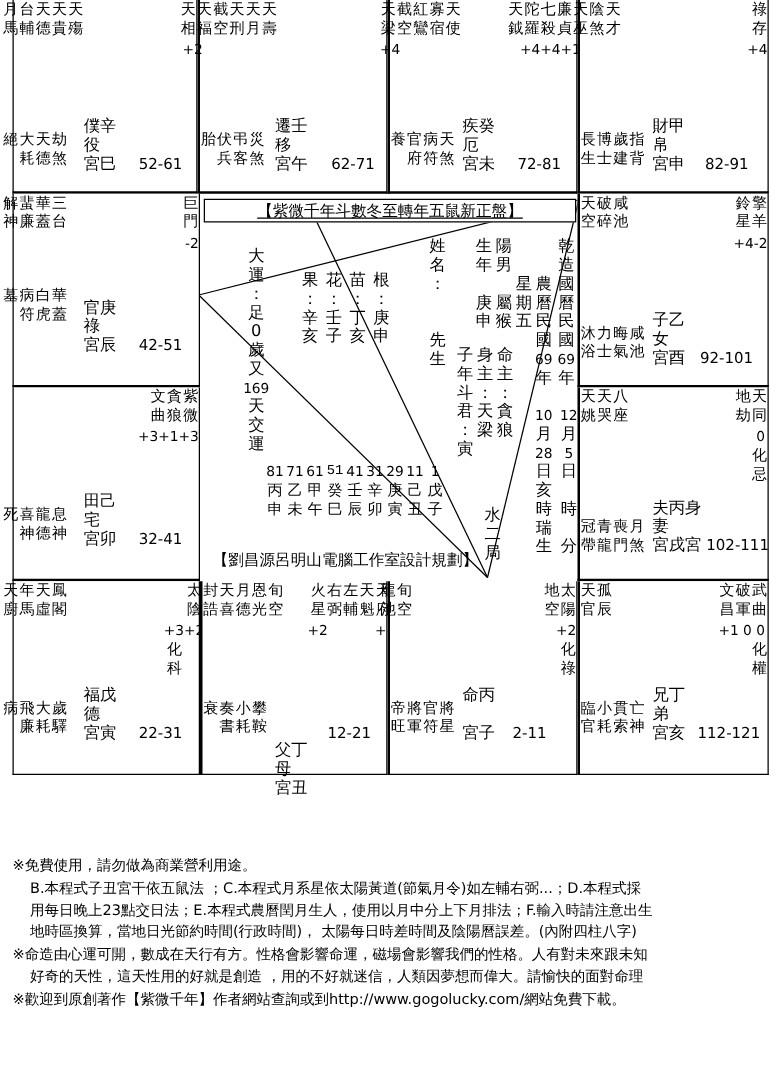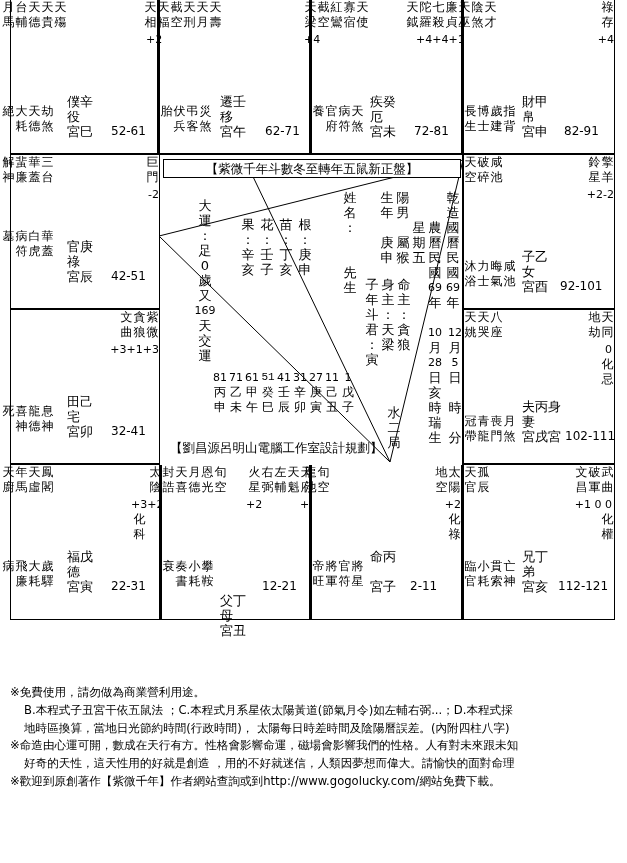--- a/index.html
+++ b/index.html
@@ -302,21 +302,21 @@
   <div class="stars right" style="right:0;">
     <div class="star">
         <span>鈴</span>
         <span>星</span>
       </div>
     <div class="star">
         <span>擎</span>
         <span>羊</span>
       </div>
   </div>
-  <div class="bright" style="right:0;top:32px;">+2-2</div>
+  <div class="bright" style="right:0;top:32px;">+4-2</div>
   <div class="gods" style="top:104px;left:0;">
     <div class="gcol">
         <span>沐</span>
         <span>浴</span>
       </div>
     <div class="gcol">
         <span>力</span>
         <span>士</span>
       </div>
     <div class="gcol">
@@ -628,21 +628,21 @@
       </div>
     <div class="gcol">
         <span>亡</span>
         <span>神</span>
       </div>
   </div>
   <div class="palace" style="left:58px;top:84px;">兄丁<br>弟<br>宮亥</div>
   <div class="range" style="left:94px;top:114px;">112-121</div>
 </div>
 
-<div class="title-box" style="left:163px;top:159px;width:298px;height:19px;">【紫微千年斗數冬至轉年五鼠新正盤】</div>
+<div class="title-box" style="left:163px;top:159px;width:298px;height:19px;text-decoration:underline;">【紫微千年斗數冬至轉年五鼠新正盤】</div>
 
 <div class="vcol" style="left:198px;top:198px;">
   <span>大</span>
     <span>運</span>
     <span>：</span>
     <span>足</span>
     <span>0</span>
     <span>歲</span>
     <span>又</span>
     <span style="font-size:11px;">169</span>
@@ -795,21 +795,21 @@
       <span style="font-size:11px;">41</span>
       <span>壬</span>
       <span>辰</span>
     </div>
   <div class="gcol" style="width:16px;">
       <span style="font-size:11px;">31</span>
       <span>辛</span>
       <span>卯</span>
     </div>
   <div class="gcol" style="width:16px;">
-      <span style="font-size:11px;">27</span>
+      <span style="font-size:11px;">29</span>
       <span>庚</span>
       <span>寅</span>
     </div>
   <div class="gcol" style="width:16px;">
       <span style="font-size:11px;">11</span>
       <span>己</span>
       <span>丑</span>
     </div>
   <div class="gcol" style="width:16px;">
       <span style="font-size:11px;">1</span>
@@ -822,17 +822,18 @@
     <span>水</span>
     <span>二</span>
     <span>局</span>
   </div>
 
 <div style="position:absolute;left:170px;top:440px;font-size:12.5px;white-space:nowrap;">【劉昌源呂明山電腦工作室設計規劃】</div>
 
 <div class="foot">
   <p>※免費使用，請勿做為商業營利用途。</p>
   <p class="ind">B.本程式子丑宮干依五鼠法 ；C.本程式月系星依太陽黃道(節氣月令)如左輔右弼...；D.本程式採</p>
+  <p class="ind">用每日晚上23點交日法；E.本程式農曆閏月生人，使用以月中分上下月排法；F.輸入時請注意出生</p>
   <p class="ind">地時區換算，當地日光節約時間(行政時間)， 太陽每日時差時間及陰陽曆誤差。(內附四柱八字)</p>
   <p>※命造由心運可開，數成在天行有方。性格會影響命運，磁場會影響我們的性格。人有對未來跟未知</p>
   <p class="ind">好奇的天性，這天性用的好就是創造 ，用的不好就迷信，人類因夢想而偉大。請愉快的面對命理</p>
   <p>※歡迎到原創著作【紫微千年】作者網站查詢或到http://www.gogolucky.com/網站免費下載。</p>
 </div>
 
 </body></html>

